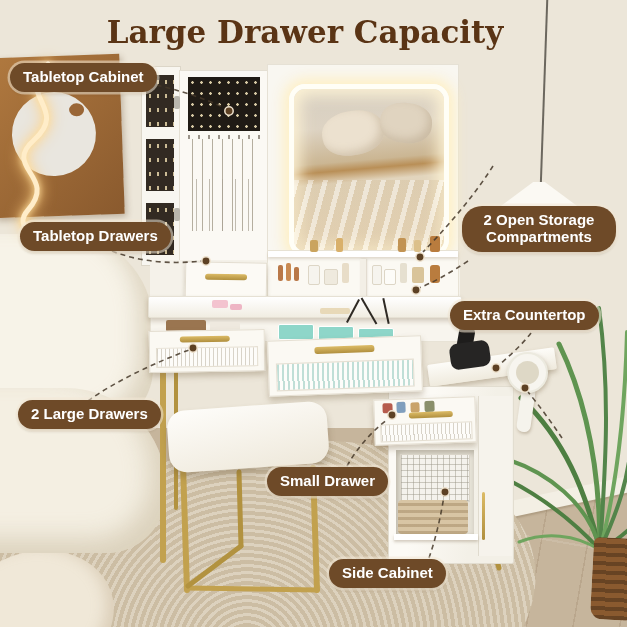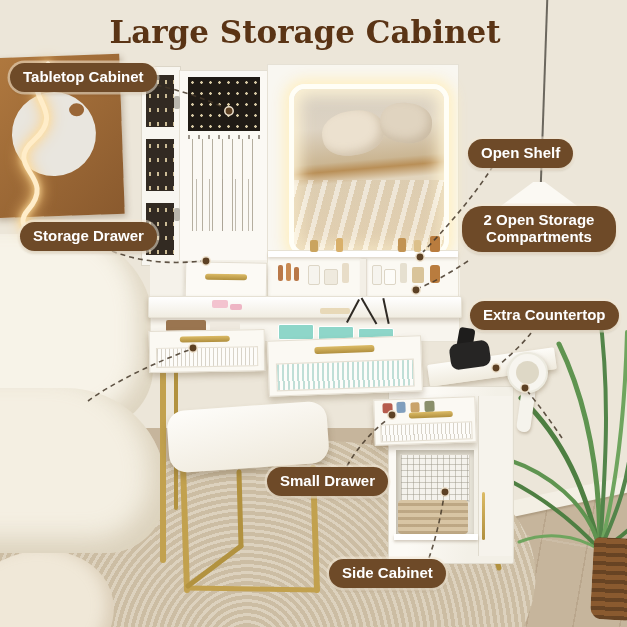--- a/index.html
+++ b/index.html
@@ -133,21 +133,21 @@
   
   .conn-svg{left:0;top:0;width:627px;height:627px;z-index:20;pointer-events:none;}
   .pill{position:absolute;background:#6e4a28;color:#fff;font-weight:bold;font-size:15px;line-height:1.12;
         padding:6px 13px;border-radius:20px;white-space:nowrap;z-index:30;
         box-shadow:0 0 0 2.5px rgba(243,232,213,.55),0 2px 3px rgba(80,60,30,.3);}
   .pill.wrap{white-space:normal;text-align:center;width:128px;}
   #lb-jewelry{left:10px;top:63px;}
   #lb-openshelf{left:468px;top:139px;}
   #lb-tabletop{left:20px;top:222px;}
   #lb-storage{left:462px;top:206px;}
-  #lb-countertop{left:470px;top:301px;}
+  #lb-countertop{left:450px;top:301px;}
   #lb-drawers{left:18px;top:400px;}
   #lb-hairdryer{left:482px;top:437px;}
   #lb-smalldrawer{left:267px;top:467px;}
   #lb-sidecabinet{left:329px;top:559px;}
 </style>
 </head>
 <body>
 
 <div class="stage">
 
@@ -320,22 +320,22 @@
       <circle cx="416" cy="290" r="4.2"></circle>
       <circle cx="496" cy="368" r="4.2"></circle>
       <circle cx="193" cy="348" r="4.2"></circle>
       <circle cx="525" cy="388" r="4.2"></circle>
       <circle cx="392" cy="415" r="4.2"></circle>
       <circle cx="445" cy="492" r="4.2"></circle>
     </g>
   </svg>
 
   <div class="pill" id="lb-jewelry">Tabletop Cabinet</div>
-  <div class="pill" id="lb-openshelf">Open Shelf</div>
-  <div class="pill" id="lb-tabletop">Storage Drawer</div>
+  <div class="pill" id="lb-tabletop">Tabletop Drawers</div>
   <div class="pill wrap" id="lb-storage">2 Open Storage Compartments</div>
   <div class="pill" id="lb-countertop">Extra Countertop</div>
+  <div class="pill" id="lb-drawers">2 Large Drawers</div>
   <div class="pill" id="lb-sidecabinet">Side Cabinet</div>
   <div class="pill" id="lb-smalldrawer">Small Drawer</div>
 
-  <div class="abs title">Large Storage Cabinet</div>
+  <div class="abs title">Large Drawer Capacity</div>
 
 </div>
 
 </body></html>

